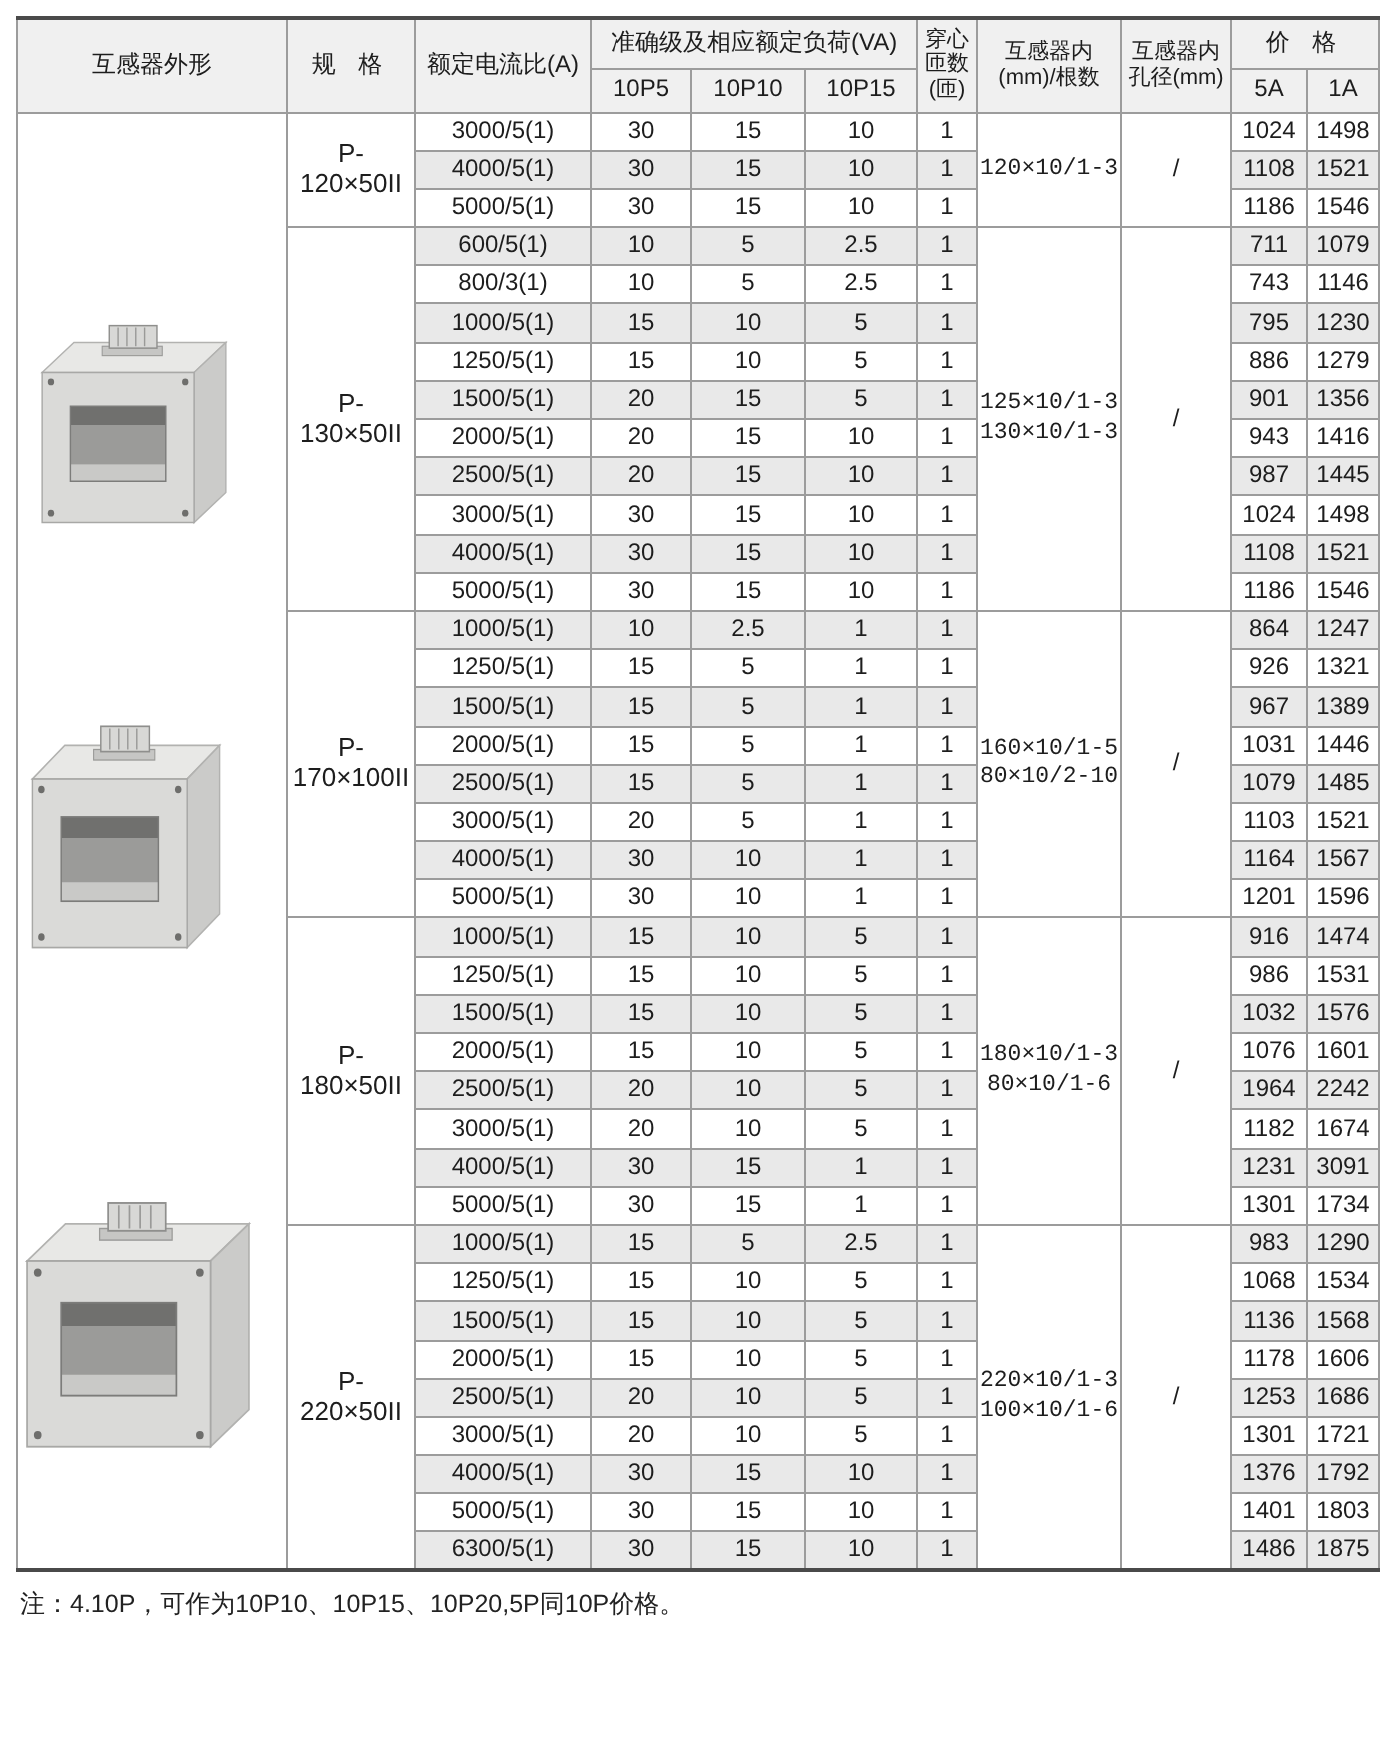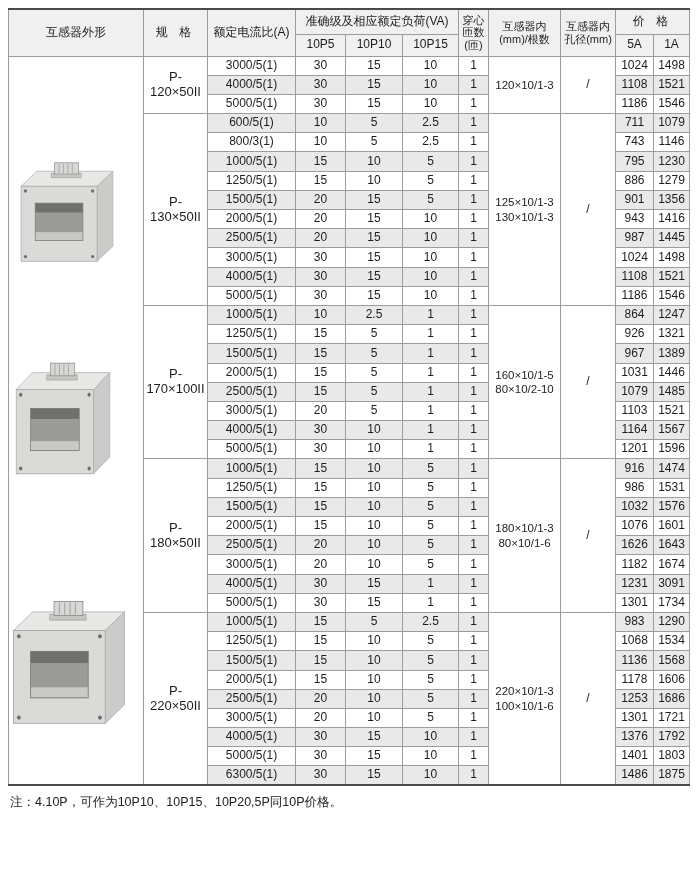--- a/index.html
+++ b/index.html
@@ -18,21 +18,21 @@
     padding:0; font-size:12px; line-height:1.15; overflow:hidden;
   }
   thead th { background:#f0f0f0; font-weight:normal; white-space:pre-line; }
   thead tr.h1 { height:25px; }
   thead tr.h2 { height:22px; }
   th.small-h { font-size:11px; }
   th.spaced { letter-spacing:4px; }
   tbody tr { height:19.2px; }
   tbody td { background:#ffffff; }
   tbody td.shade { background:#e9e9e9; }
-  td.busbar { white-space:pre-line; font-size:11.5px; line-height:1.25; }
+  td.busbar { white-space:pre-line; font-size:11.5px; line-height:1.25;font-family:Liberation Mono, monospace; }
   td.spec { font-size:13px; }
   td.appearance { background:#ffffff; }
 
   .ct-photo { position:absolute; }
   .notes { position:absolute; left:10px; top:792px; display:flex; font-size:12.5px; line-height:21px; color:#222; }
   .notes-prefix { white-space:nowrap; }
   .notes-items > div { white-space:nowrap; }
   .defs-holder { position:absolute; width:0; height:0; overflow:hidden; }
 </style>
 </head>
@@ -342,22 +342,22 @@
           <td class="num">1</td>
           <td class="num">1076</td>
           <td class="num">1601</td>
         </tr>
         <tr>
           <td class="num shade">2500/5(1)</td>
           <td class="num shade">20</td>
           <td class="num shade">10</td>
           <td class="num shade">5</td>
           <td class="num shade">1</td>
-          <td class="num shade">1626</td>
-          <td class="num shade">1643</td>
+          <td class="num shade">1964</td>
+          <td class="num shade">2242</td>
         </tr>
         <tr>
           <td class="num">3000/5(1)</td>
           <td class="num">20</td>
           <td class="num">10</td>
           <td class="num">5</td>
           <td class="num">1</td>
           <td class="num">1182</td>
           <td class="num">1674</td>
         </tr>

